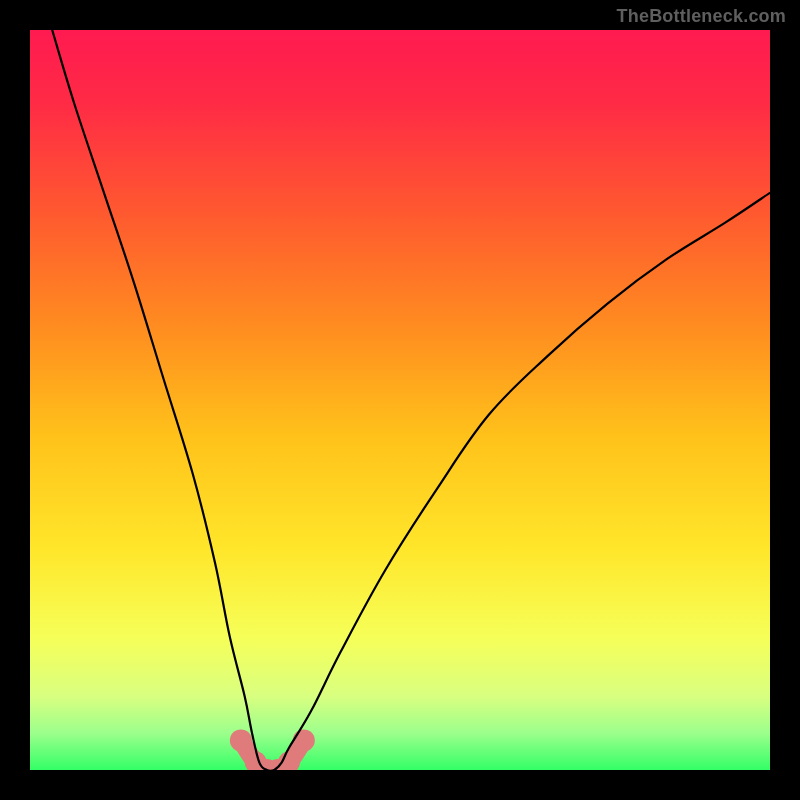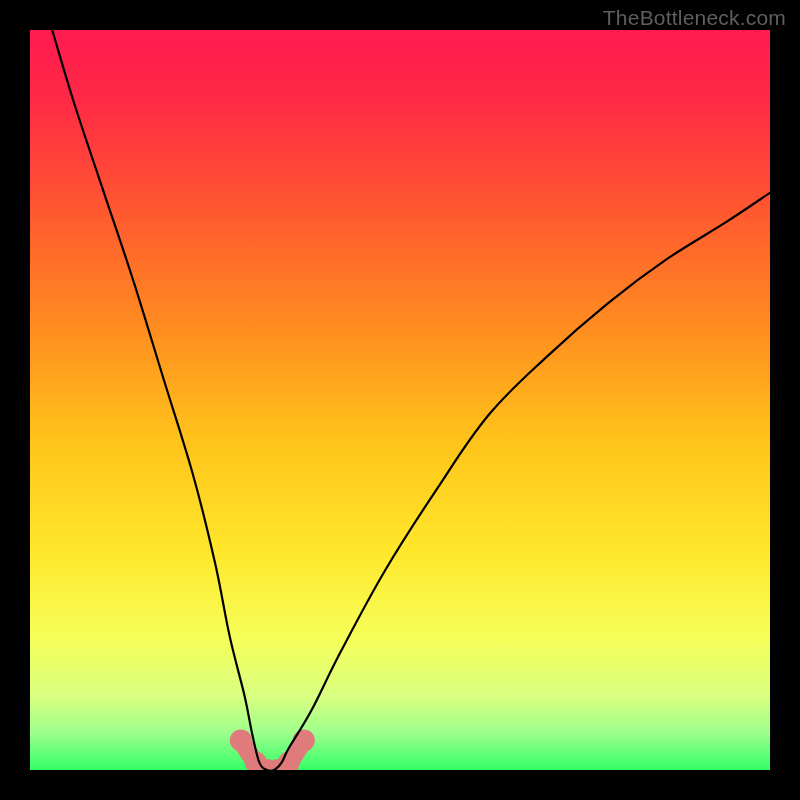--- a/index.html
+++ b/index.html
@@ -32,22 +32,22 @@
     position: absolute;
     inset: 0;
     width: 100%;
     height: 100%;
     overflow: visible;
   }
   .watermark {
     position: absolute;
     top: 6px;
     right: 14px;
-    font-size: 21px;
-    font-weight: 400;
+    font-size: 18px;
+    font-weight: 700;
     color: #5f5f5f;
     letter-spacing: 0.2px;
   }
 </style>
 </head>
 <body>
 
 <div class="frame">
 
   <div class="watermark">TheBottleneck.com</div>

